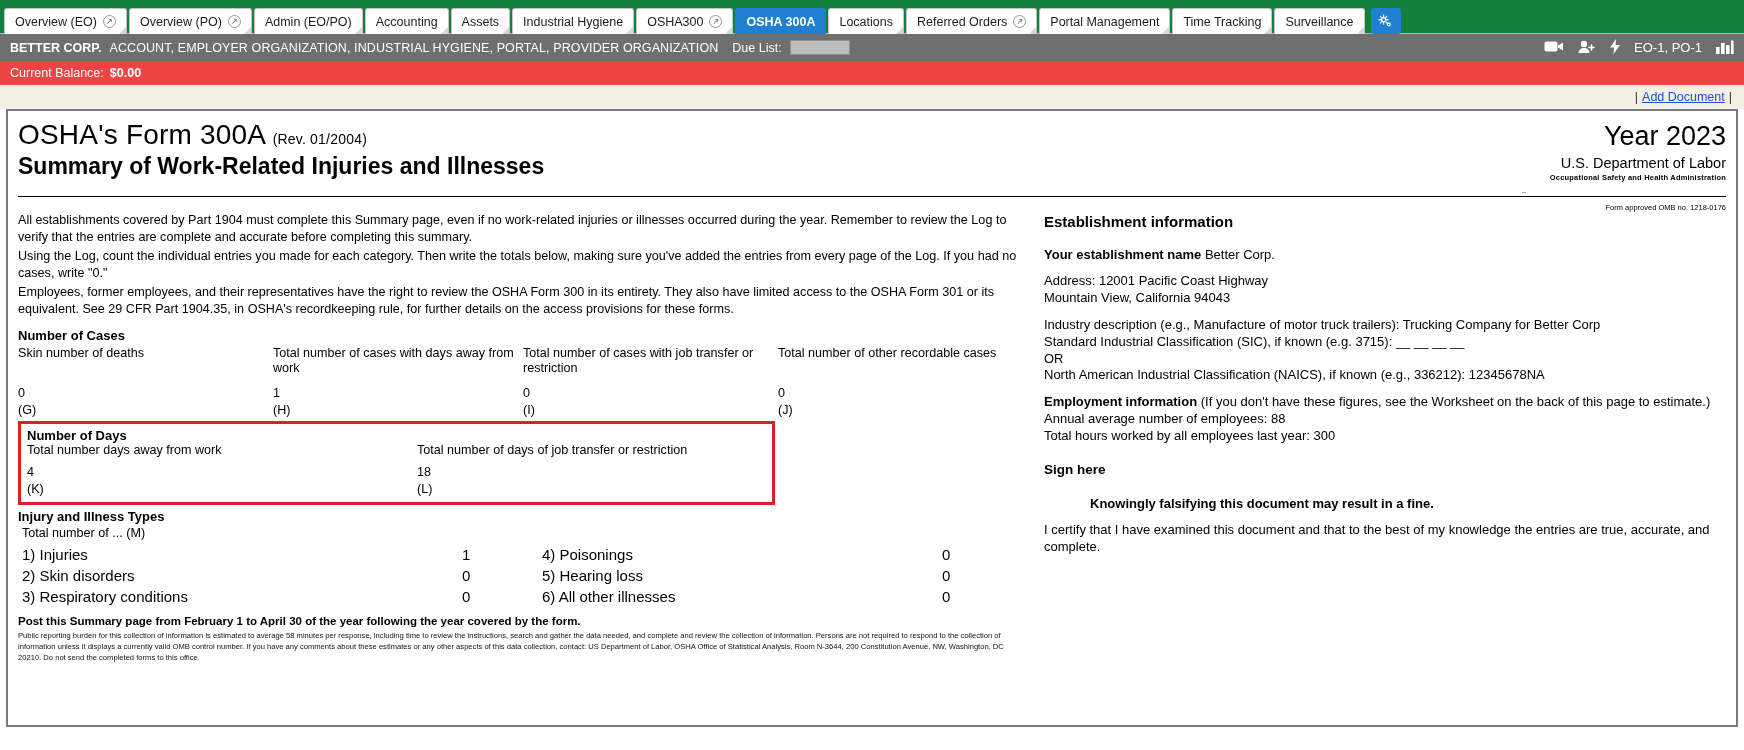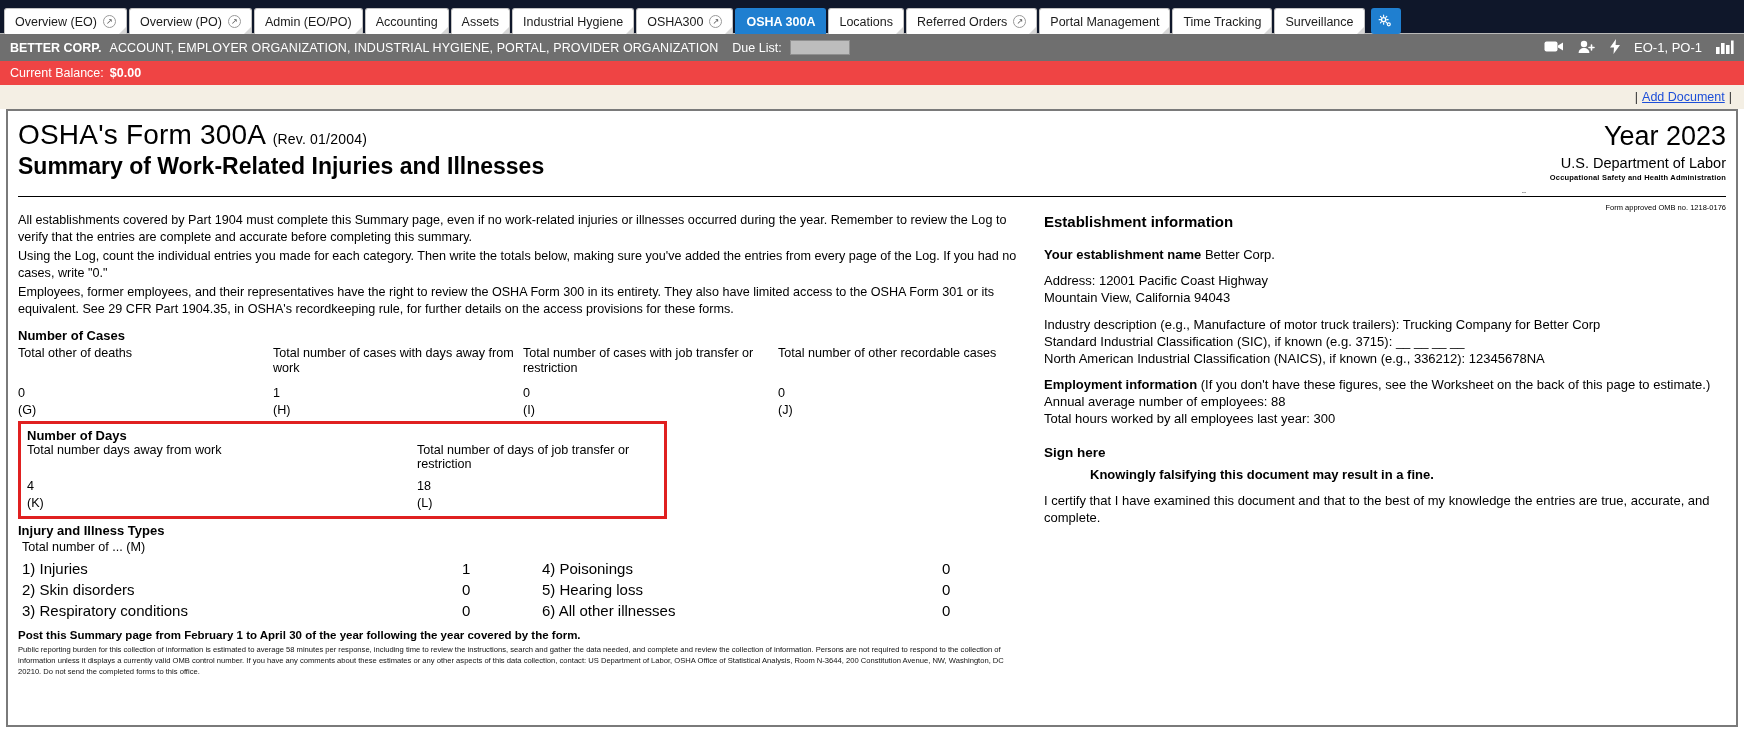--- a/index.html
+++ b/index.html
@@ -11,21 +11,21 @@
     font-size: 13px;
     color: #000;
     overflow: hidden;
   }
 
   
   .tabbar {
     display: flex;
     align-items: flex-end;
     height: 34px;
-    background: #0f172a;
+    background: #15803d;
     border-bottom: 1px solid #b9b9b9;
     padding: 0 4px;
     gap: 2px;
   }
   .tab {
     display: flex;
     align-items: center;
     gap: 6px;
     height: 26px;
     padding: 0 10px;
@@ -180,21 +180,21 @@
     margin-top: 3px;
   }
   .grid4 .hd { line-height: 1.2; min-height: 32px; }
   .grid4 .val { margin-top: 8px; }
   .grid4 .ltr { margin-top: 3px; }
 
   .days-box {
     margin-top: 4px;
     border: 3px solid #e02020;
     padding: 4px 6px 6px 6px;
-    width: 649px;
+    width: 757px;
   }
   .days-grid {
     display: grid;
     grid-template-columns: 390px auto;
     font-size: 12.6px;
   }
   .days-grid .val { margin-top: 8px; }
   .days-grid .ltr { margin-top: 3px; }
 
   .types { margin-top: 4px; font-size: 12.6px; }
@@ -209,21 +209,21 @@
 
   .post-note { font-weight: bold; font-size: 11.5px; margin-top: 10px; }
   .fineprint { font-size: 7.6px; line-height: 1.45; margin-top: 3px; color: #111; }
 
   .col-right h3 { font-size: 15px; font-weight: bold; margin: 0 0 14px 0; }
   .col-right .blk { margin-bottom: 10px; }
   .col-right .lbl { font-weight: bold; }
   .col-right .tight { line-height: 1.3; }
 
   .sig-title { font-weight: bold; font-size: 13.5px; margin-top: 16px; }
-  .sig-warn { font-weight: bold; font-size: 13px; margin-top: 4px; padding-left: 46px; }
+  .sig-warn { font-weight: bold; font-size: 13px; margin-top: 16px; padding-left: 46px; }
   .sig-cert { margin-top: 10px; line-height: 1.3; }
 </style>
 </head>
 <body>
 
 <div class="tabbar">
   <div class="tab">
     <span>Overview (EO)</span>
     <span class="ext">↗</span>
     <span class="corner"></span>
@@ -361,21 +361,21 @@
     <div class="col-left">
 
       <div class="intro">
         <p>All establishments covered by Part 1904 must complete this Summary page, even if no work-related injuries or illnesses occurred during the year. Remember to review the Log to verify that the entries are complete and accurate before completing this summary.</p>
         <p>Using the Log, count the individual entries you made for each category. Then write the totals below, making sure you've added the entries from every page of the Log. If you had no cases, write "0."</p>
         <p>Employees, former employees, and their representatives have the right to review the OSHA Form 300 in its entirety. They also have limited access to the OSHA Form 301 or its equivalent. See 29 CFR Part 1904.35, in OSHA's recordkeeping rule, for further details on the access provisions for these forms.</p>
       </div>
 
       <div class="sec-title">Number of Cases</div>
       <div class="grid4">
-        <div class="hd">Total other of deaths</div>
+        <div class="hd">Skin number of deaths</div>
         <div class="hd">Total number of cases with days away from work</div>
         <div class="hd">Total number of cases with job transfer or restriction</div>
         <div class="hd">Total number of other recordable cases</div>
 
         <div class="val">0</div>
         <div class="val">1</div>
         <div class="val">0</div>
         <div class="val">0</div>
 
         <div class="ltr">(G)</div>
@@ -430,20 +430,21 @@
       </div>
 
       <div class="blk tight">
         <div>Address: 12001 Pacific Coast Highway</div>
         <div>Mountain View, California 94043</div>
       </div>
 
       <div class="blk tight">
         <div>Industry description (e.g., Manufacture of motor truck trailers): Trucking Company for Better Corp</div>
         <div>Standard Industrial Classification (SIC), if known (e.g. 3715): __ __ __ __</div>
+        <div>OR</div>
         <div>North American Industrial Classification (NAICS), if known (e.g., 336212): 12345678NA</div>
       </div>
 
       <div class="blk tight">
         <div>
           <span class="lbl">Employment information</span>
           <span>(If you don't have these figures, see the Worksheet on the back of this page to estimate.)</span>
         </div>
         <div>Annual average number of employees: 88</div>
         <div>Total hours worked by all employees last year: 300</div>

